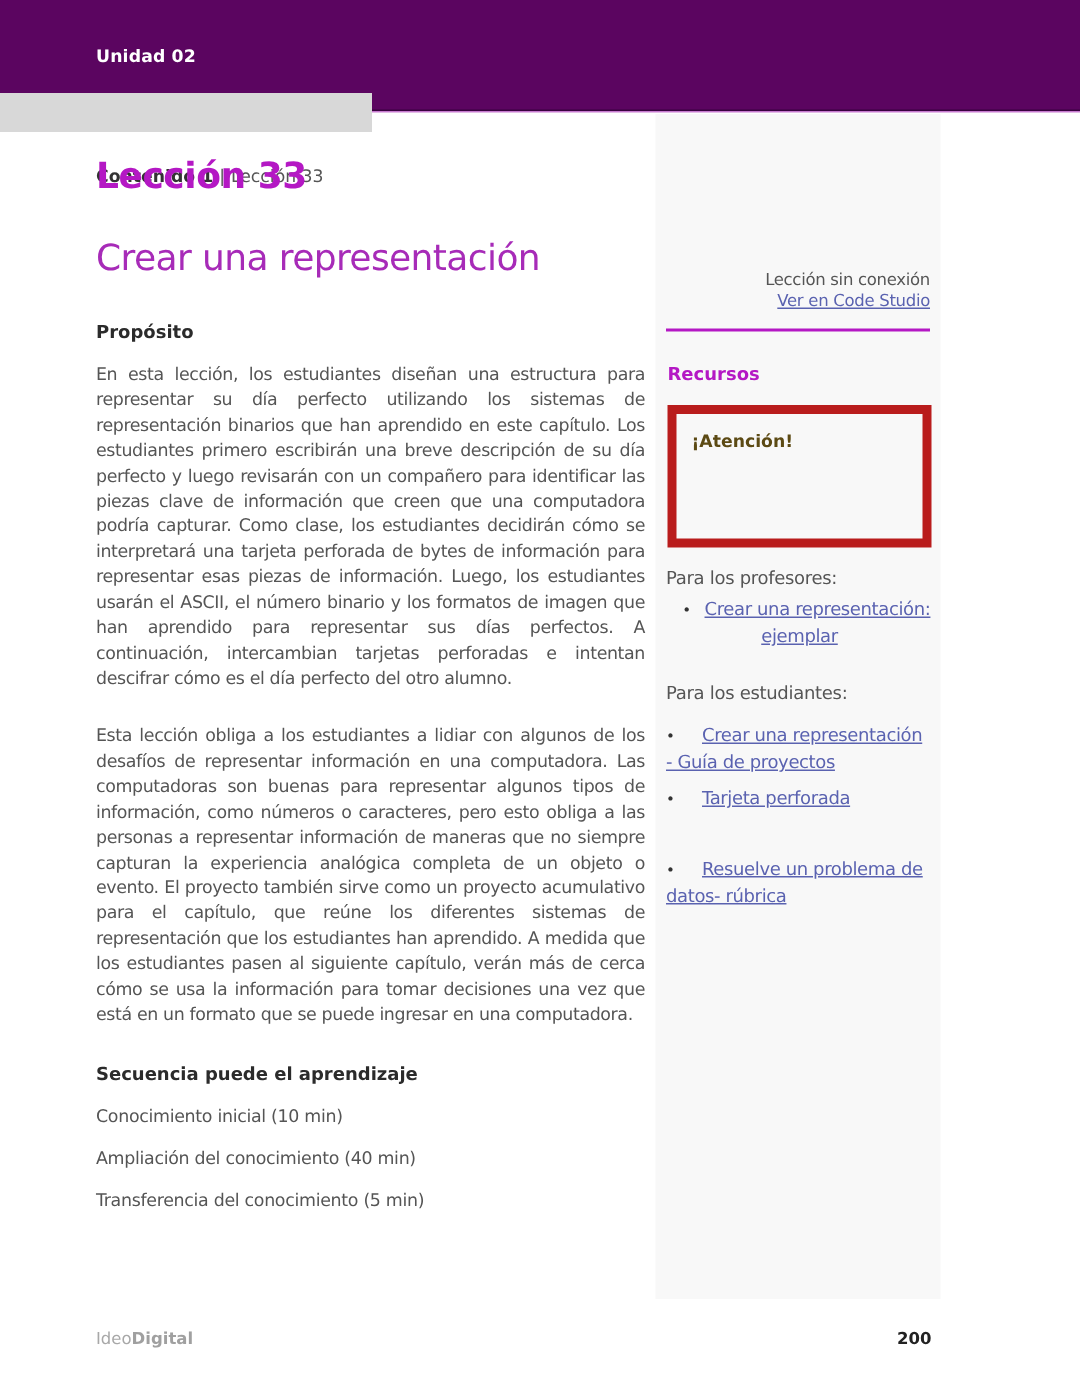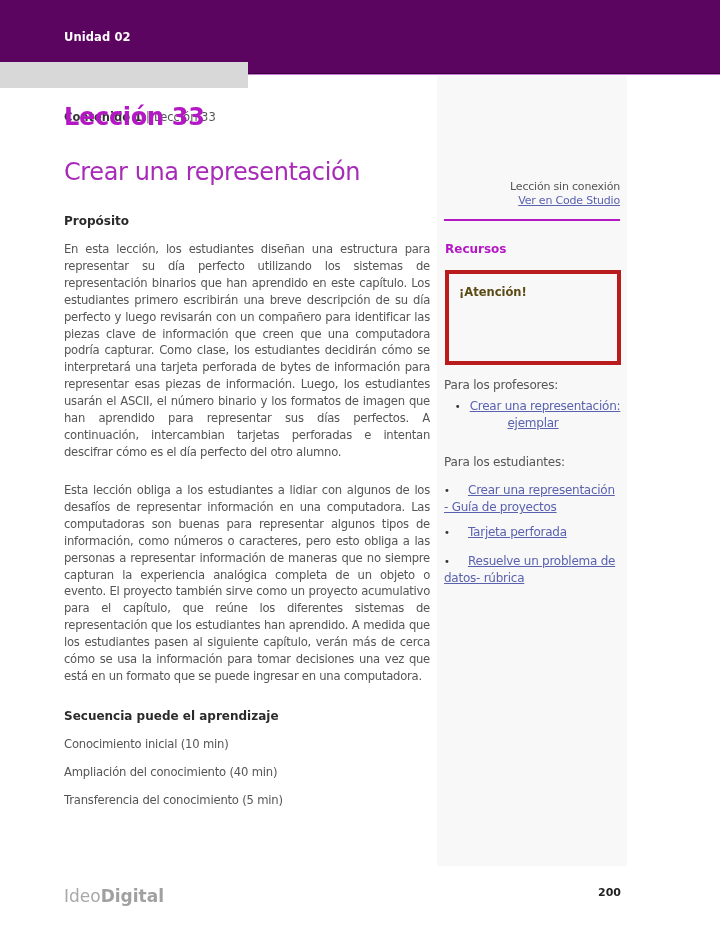--- a/index.html
+++ b/index.html
@@ -69,39 +69,39 @@
     .offline-block a { color: #5a62b0; text-decoration: underline; }
     .purple-rule {
       position: absolute; left: 444px; top: 219px; width: 176px; height: 2px; background: #b418c4;
     }
     .resources-heading {
       position: absolute; left: 445px; top: 242px; font-family: "DejaVu Sans", sans-serif;
       font-weight: bold; font-size: 12px; color: #b418c4;
     }
     .attention-box {
       position: absolute; left: 445px; top: 270px; width: 176px; height: 95px;
-      border: 4px solid #b91c1c; background: #f8f8f8;
+      border: 6px solid #b91c1c; background: #f8f8f8;
       padding: 11px 9px 0 10px;
     }
     .attention-title { font-family: "DejaVu Sans", sans-serif; font-weight: bold; font-size: 11.5px; color: #5c4a14; line-height: 15px; }
     .attention-text { font-family: "DejaVu Sans", sans-serif; font-size: 11.2px; color: #8a6d1a; line-height: 14.5px; letter-spacing: -0.2px; }
 
     .res-label {
       position: absolute; left: 444px; font-family: "DejaVu Sans", sans-serif; font-size: 12px; color: #555;
       letter-spacing: -0.2px;
     }
     .res-item {
       position: absolute; left: 444px; width: 178px; font-family: "DejaVu Sans", sans-serif; font-size: 12px;
       line-height: 17px; color: #555; letter-spacing: -0.25px;
     }
     .res-item .bullet { display: inline-block; width: 24px; color: #333; font-size: 10px; }
     .res-item a { color: #5a62b0; text-decoration: underline; }
 
     .footer-brand {
-      position: absolute; left: 64px; top: 886px; font-family: "DejaVu Sans", sans-serif; font-size: 17px; color: #a8a8a8;
+      position: absolute; left: 64px; top: 886px; font-family: "DejaVu Sans", sans-serif; font-size: 11px; color: #a8a8a8;
     }
     .footer-brand .brand-bold { font-weight: bold; color: #a0a0a0; }
     .page-number {
       position: absolute; left: 598px; top: 886px; font-family: "DejaVu Sans", sans-serif; font-weight: bold; font-size: 11px; color: #222; text-align: center;
     }
   </style>
 </head>
 <body>
 
 <div class="top-band"></div>
@@ -142,20 +142,20 @@
   <span class="bullet">•</span><a href="#">Crear una representación: ejemplar</a>
 </div>
 
 <div class="res-label" style="top:455px;">Para los estudiantes:</div>
 <div class="res-item" style="top:482px;">
   <span class="bullet">•</span><a href="#">Crear una representación - Guía de proyectos</a>
 </div>
 <div class="res-item" style="top:524px;">
   <span class="bullet">•</span><a href="#">Tarjeta perforada</a>
 </div>
-<div class="res-item" style="top:553px;">
+<div class="res-item" style="top:571px;">
   <span class="bullet">•</span><a href="#">Resuelve un problema de datos- rúbrica</a>
 </div>
 
 <div class="footer-brand">
   <span>Ideo</span><span class="brand-bold">Digital</span>
 </div>
 <div class="page-number">200</div>
 
 </body></html>

